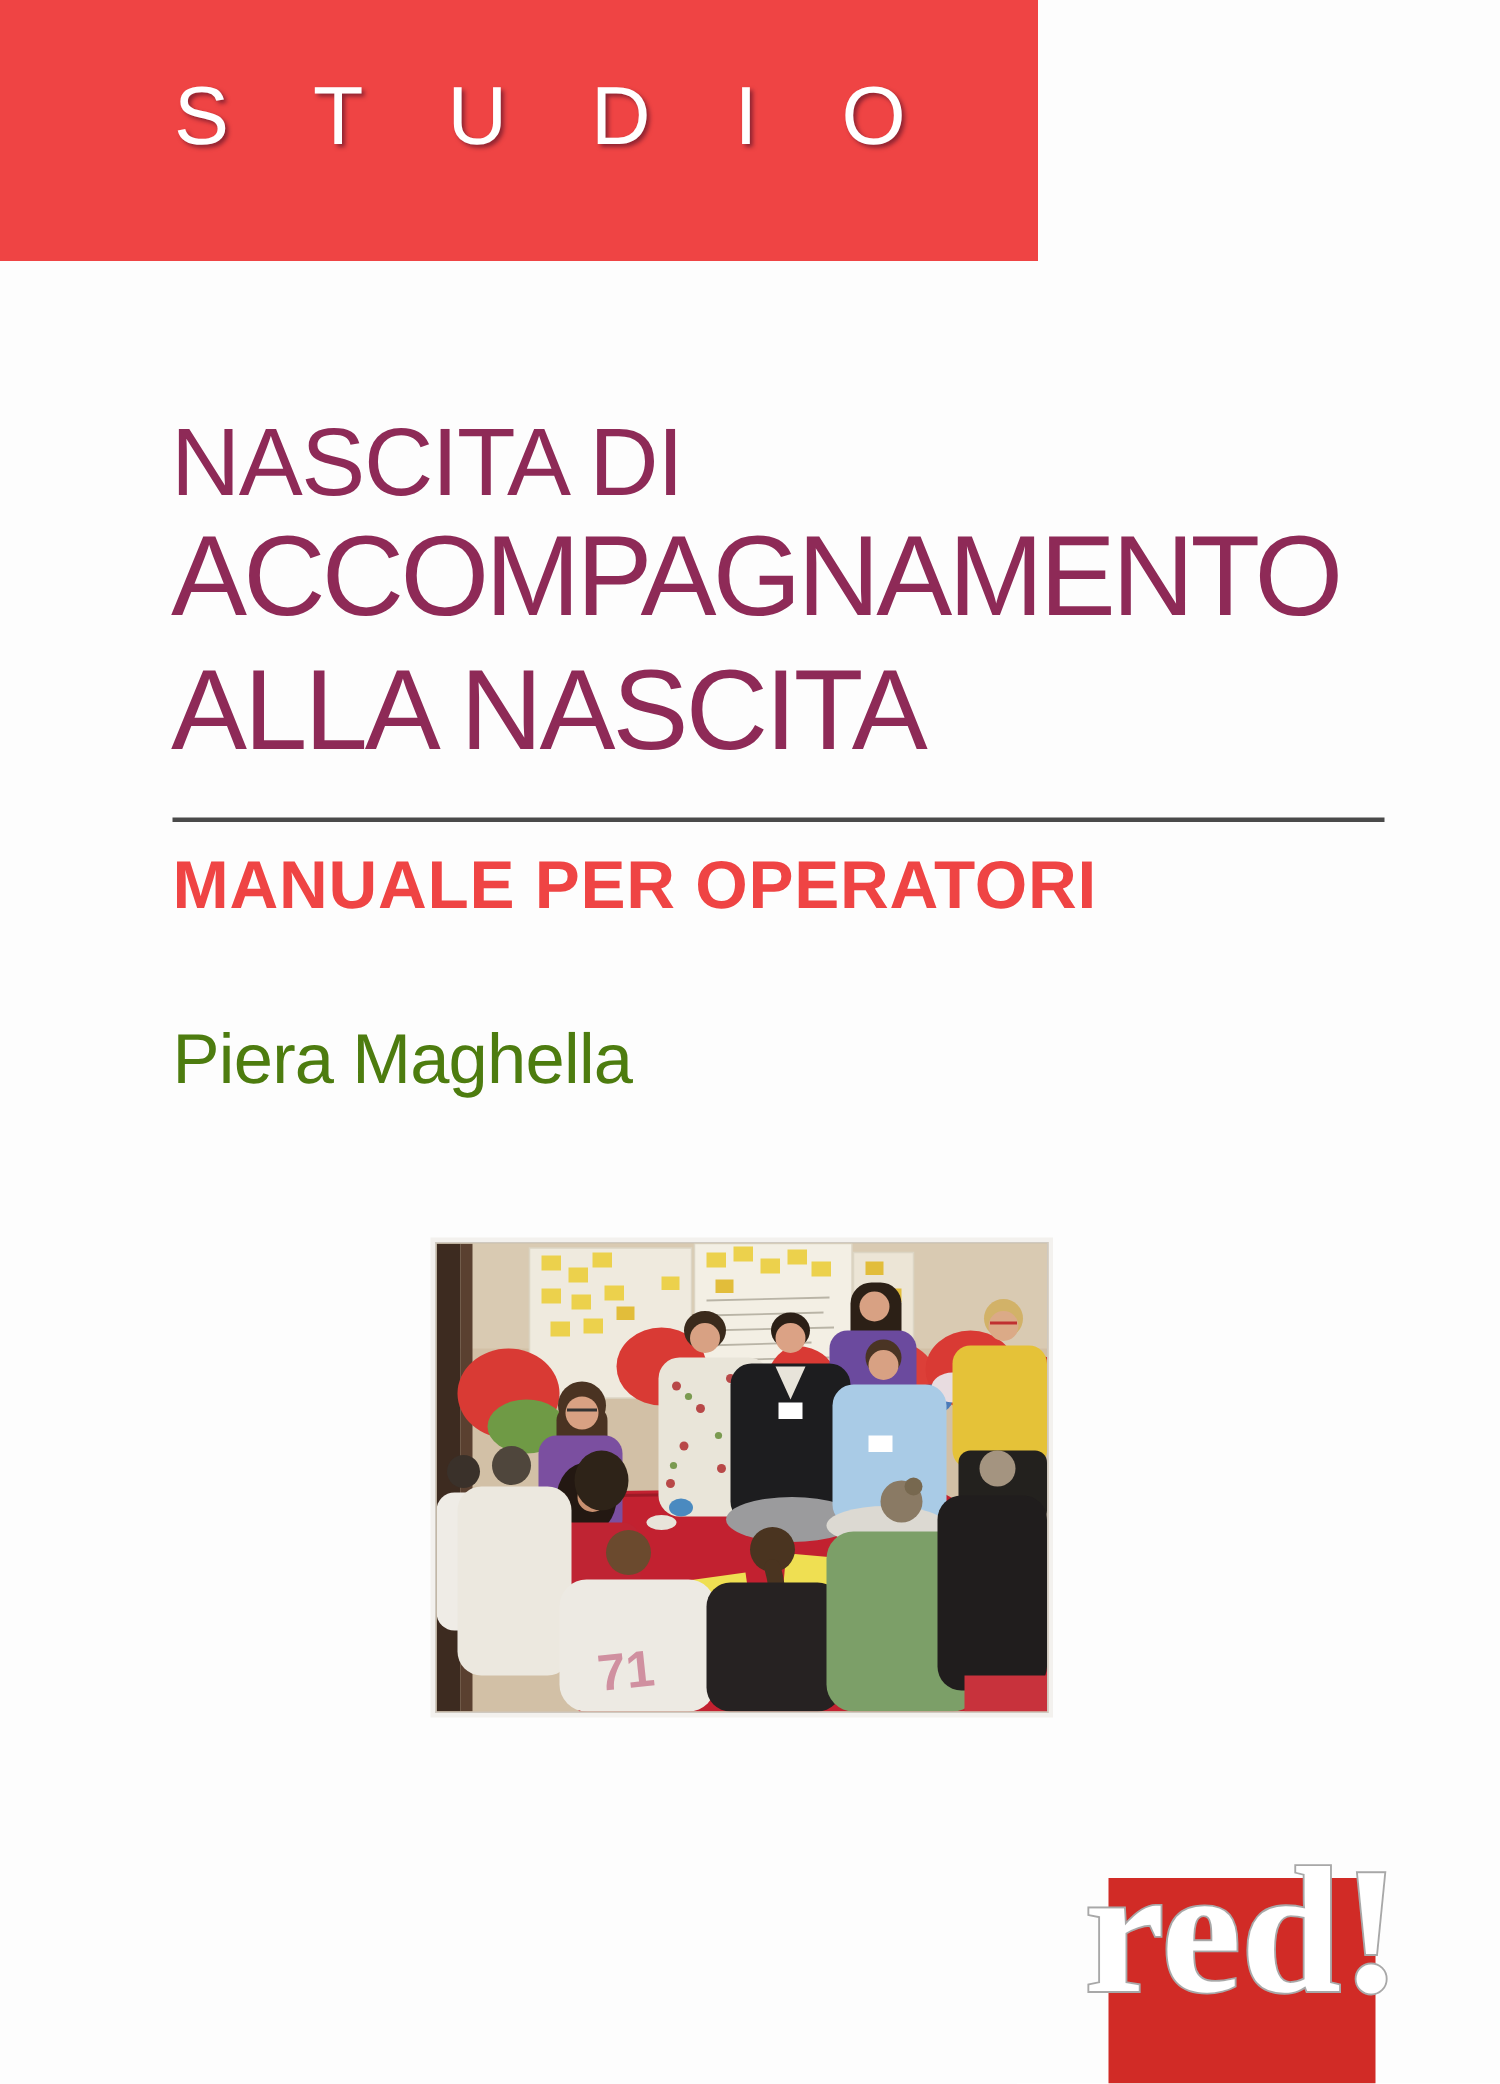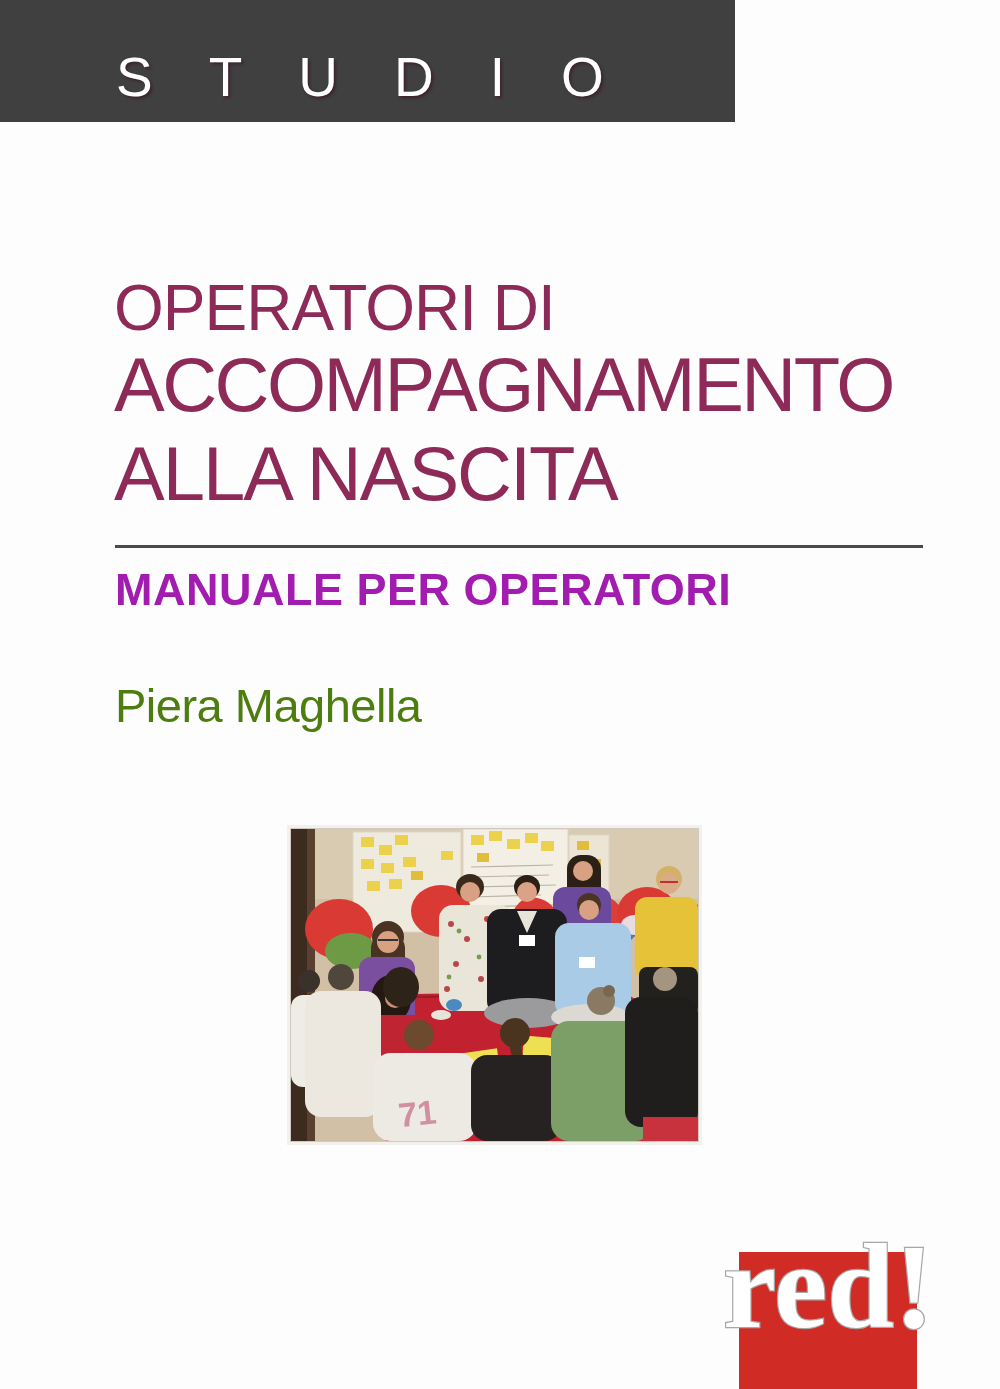--- a/index.html
+++ b/index.html
@@ -5,41 +5,40 @@
   html,body{margin:0;padding:0;background:#ffffff;}
   #page{
     position:relative;
     width:1000px;height:1389px;
     background:#fdfdfd;
     overflow:hidden;
     font-family:"Liberation Sans", sans-serif;
   }
   
   .banner{
-    position:absolute;left:0;top:0;width:692px;height:122px;
-    background:#404040;
-    padding-left:43px;
+    position:absolute;left:0;top:0;width:692px;height:174px;
+    background:#ef4444;
   }
   .banner-label{
     position:absolute;left:116px;top:50px;
     font-size:55px;line-height:1;font-weight:400;
     color:#ffffff;letter-spacing:56px;white-space:nowrap;
     text-shadow:2px 2px 3px rgba(60,10,35,.55);
   }
   
   .title-line{position:absolute;left:114px;color:#8E2A57;font-weight:400;white-space:nowrap;line-height:1;}
   .title-1{top:276px;font-size:64px;letter-spacing:-1px;}
   .title-2{top:347px;font-size:76px;letter-spacing:-2.5px;}
   .title-3{top:436px;font-size:76px;letter-spacing:-2px;}
   
   .divider{position:absolute;left:115px;top:545px;width:808px;height:3px;background:#4a4a4a;}
   .subtitle{
     position:absolute;left:115px;top:567px;
     font-size:45px;font-weight:700;letter-spacing:.5px;
-    color:#a21caf;white-space:nowrap;line-height:1;
+    color:#ef4444;white-space:nowrap;line-height:1;
   }
   .author{
     position:absolute;left:115px;top:682px;
     font-size:47px;font-weight:400;color:#4d7c0f;
     white-space:nowrap;line-height:1;letter-spacing:-.5px;
   }
   
   .photo{
     position:absolute;left:290px;top:828px;width:407px;height:312px;
     border:1px solid #cfc9c0;
@@ -59,21 +58,21 @@
 </style>
 </head>
 <body>
 
 <div id="page">
 
   <div class="banner">
     <div class="banner-label">STUDIO</div>
   </div>
 
-  <div class="title-line title-1">OPERATORI DI</div>
+  <div class="title-line title-1">NASCITA DI</div>
   <div class="title-line title-3">ALLA NASCITA</div>
   <div class="title-line title-2">ACCOMPAGNAMENTO</div>
 
   <div class="divider"></div>
 
   <div class="subtitle">MANUALE PER OPERATORI</div>
 
   <div class="author">Piera Maghella</div>
 
   <div class="photo">

